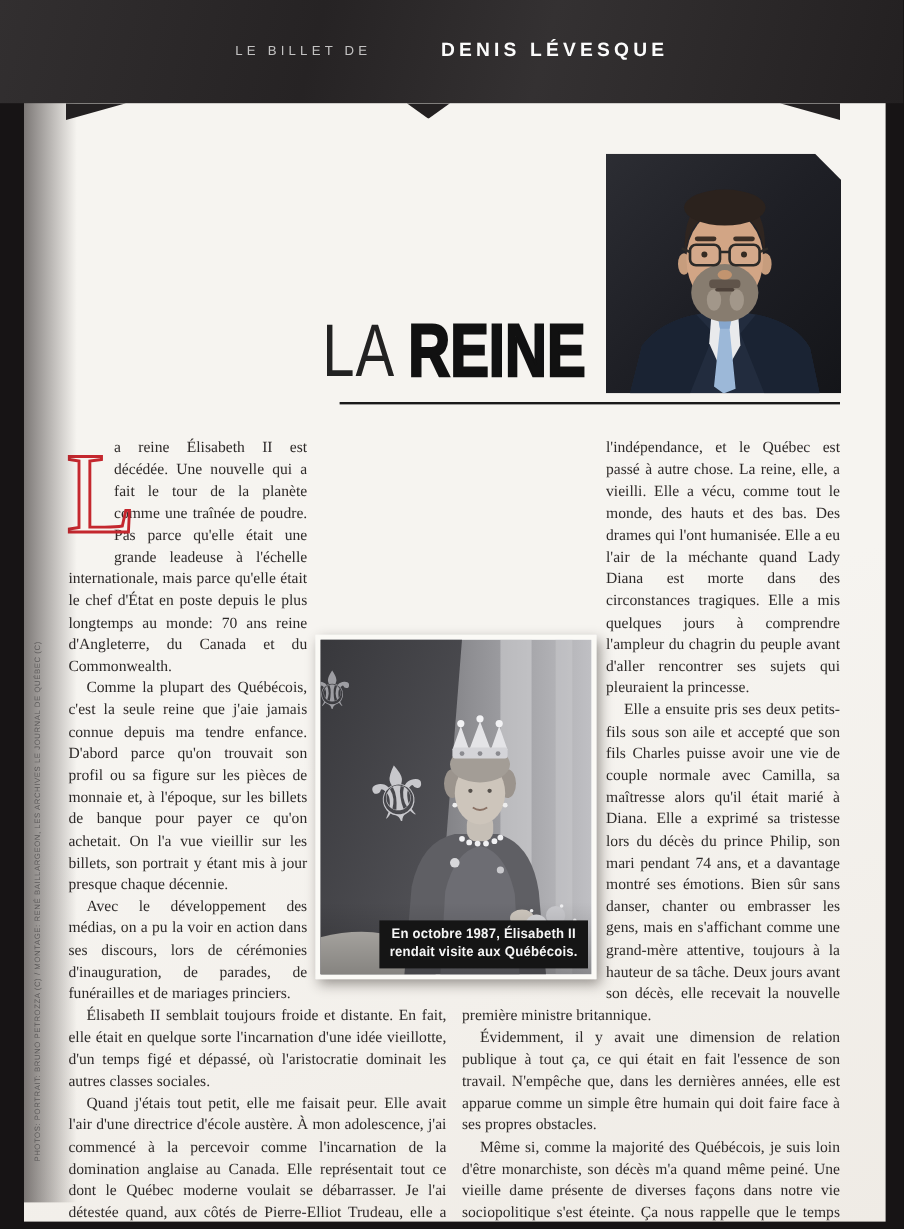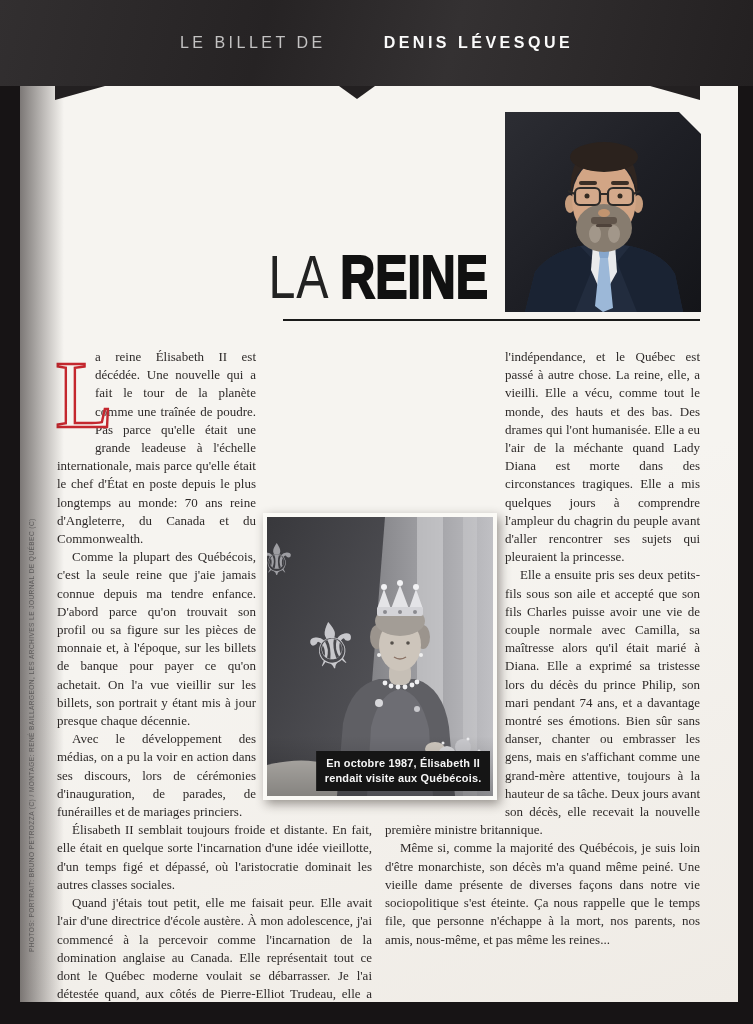--- a/index.html
+++ b/index.html
@@ -1,27 +1,27 @@
 <!DOCTYPE html>
 <html lang="fr"><head>
 <meta charset="utf-8">
 <style>
   html,body{margin:0;padding:0;background:#171415;}
   .stage{position:relative;width:753px;height:1024px;overflow:hidden;background:#171415;
          font-family:"Liberation Sans",sans-serif;}
   
-  .page{position:absolute;left:20px;top:0;width:718px;height:1002px;
+  .page{position:absolute;left:20px;top:16px;width:718px;height:1002px;
         background:linear-gradient(160deg,#f6f4f0 55%,#efebe5 100%);overflow:hidden;z-index:1;}
   .spine-shade{position:absolute;left:20px;top:0;width:44px;height:1002px;z-index:4;pointer-events:none;
         background:linear-gradient(90deg,rgba(24,18,18,.55),rgba(24,18,18,0));}
   
   .band{position:absolute;left:0;top:0;width:753px;height:86px;z-index:5;
         background:linear-gradient(105deg,#322f30 0%,#262324 35%,#343132 60%,#232021 100%);
         display:flex;align-items:center;justify-content:center;gap:10px;}
-  .kicker-prefix{color:#c3c2c2;font-size:16px;letter-spacing:3.5px;font-weight:400;text-align:right;}
+  .kicker-prefix{color:#c3c2c2;font-size:11px;letter-spacing:3.5px;font-weight:400;text-align:right;}
   .kicker-name{color:#fbfbfb;font-size:16px;letter-spacing:3.5px;font-weight:700;margin-left:48px;}
   .band-notch{position:absolute;left:339px;top:86px;width:36px;height:13px;background:#232021;
         clip-path:polygon(0 0,100% 0,50% 100%);z-index:6;}
   .corner-wedge-l{position:absolute;left:55px;top:86px;width:50px;height:14px;background:#232021;
         clip-path:polygon(0 0,100% 0,0 100%);z-index:6;}
   .corner-wedge-r{position:absolute;left:650px;top:86px;width:50px;height:14px;background:#232021;
         clip-path:polygon(0 0,100% 0,100% 100%);z-index:6;}
   
   .article-title{position:absolute;left:0;top:246px;width:468px;text-align:right;white-space:nowrap;
         font-size:62px;line-height:1;color:#161616;transform:scaleX(.78);transform-origin:100% 50%;}
@@ -121,20 +121,21 @@
       <p>Comme la plupart des Québécois, c'est la seule reine que j'aie jamais connue depuis ma tendre enfance. D'abord parce qu'on trouvait son profil ou sa figure sur les pièces de monnaie et, à l'époque, sur les billets de banque pour payer ce qu'on achetait. On l'a vue vieillir sur les billets, son portrait y étant mis à jour presque chaque décennie.</p>
       <p>Avec le développement des médias, on a pu la voir en action dans ses discours, lors de cérémonies d'inauguration, de parades, de funérailles et de mariages princiers.</p>
       <p>Élisabeth II semblait toujours froide et distante. En fait, elle était en quelque sorte l'incarnation d'une idée vieillotte, d'un temps figé et dépassé, où l'aristocratie dominait les autres classes sociales.</p>
       <p>Quand j'étais tout petit, elle me faisait peur. Elle avait l'air d'une directrice d'école austère. À mon adolescence, j'ai commencé à la percevoir comme l'incarnation de la domination anglaise au Canada. Elle représentait tout ce dont le Québec moderne voulait se débarrasser. Je l'ai détestée quand, aux côtés de Pierre-Elliot Trudeau, elle a signé la constitution canadienne rapatriée après les entourloupettes de ce premier ministre, une constitution à laquelle le Québec n'adhère toujours pas. Les années ont passé. Les Québécois ont dit non deux fois à</p>
     </div>
 
     <div class="col col-2">
       <span class="wrap-spacer-l"></span>
       <p>l'indépendance, et le Québec est passé à autre chose. La reine, elle, a vieilli. Elle a vécu, comme tout le monde, des hauts et des bas. Des drames qui l'ont humanisée. Elle a eu l'air de la méchante quand Lady Diana est morte dans des circonstances tragiques. Elle a mis quelques jours à comprendre l'ampleur du chagrin du peuple avant d'aller rencontrer ses sujets qui pleuraient la princesse.</p>
       <p>Elle a ensuite pris ses deux petits-fils sous son aile et accepté que son fils Charles puisse avoir une vie de couple normale avec Camilla, sa maîtresse alors qu'il était marié à Diana. Elle a exprimé sa tristesse lors du décès du prince Philip, son mari pendant 74 ans, et a davantage montré ses émotions. Bien sûr sans danser, chanter ou embrasser les gens, mais en s'affichant comme une grand-mère attentive, toujours à la hauteur de sa tâche. Deux jours avant son décès, elle recevait la nouvelle première ministre britannique.</p>
+      <p>Évidemment, il y avait une dimension de relation publique à tout ça, ce qui était en fait l'essence de son travail. N'empêche que, dans les dernières années, elle est apparue comme un simple être humain qui doit faire face à ses propres obstacles.</p>
       <p>Même si, comme la majorité des Québécois, je suis loin d'être monarchiste, son décès m'a quand même peiné. Une vieille dame présente de diverses façons dans notre vie sociopolitique s'est éteinte. Ça nous rappelle que le temps file, que personne n'échappe à la mort, nos parents, nos amis, nous-même, et pas même les reines...</p>
     </div>
 
     <div class="queen">
       <svg viewBox="0 0 226 279" width="226" height="279">
         <defs>
           <linearGradient id="qbg" x1="0" y1="0" x2="1" y2="0">
             <stop offset="0" stop-color="#4a4a4e"></stop>
               <stop offset=".55" stop-color="#8e8e92"></stop>
               <stop offset="1" stop-color="#c0c0c4"></stop>

